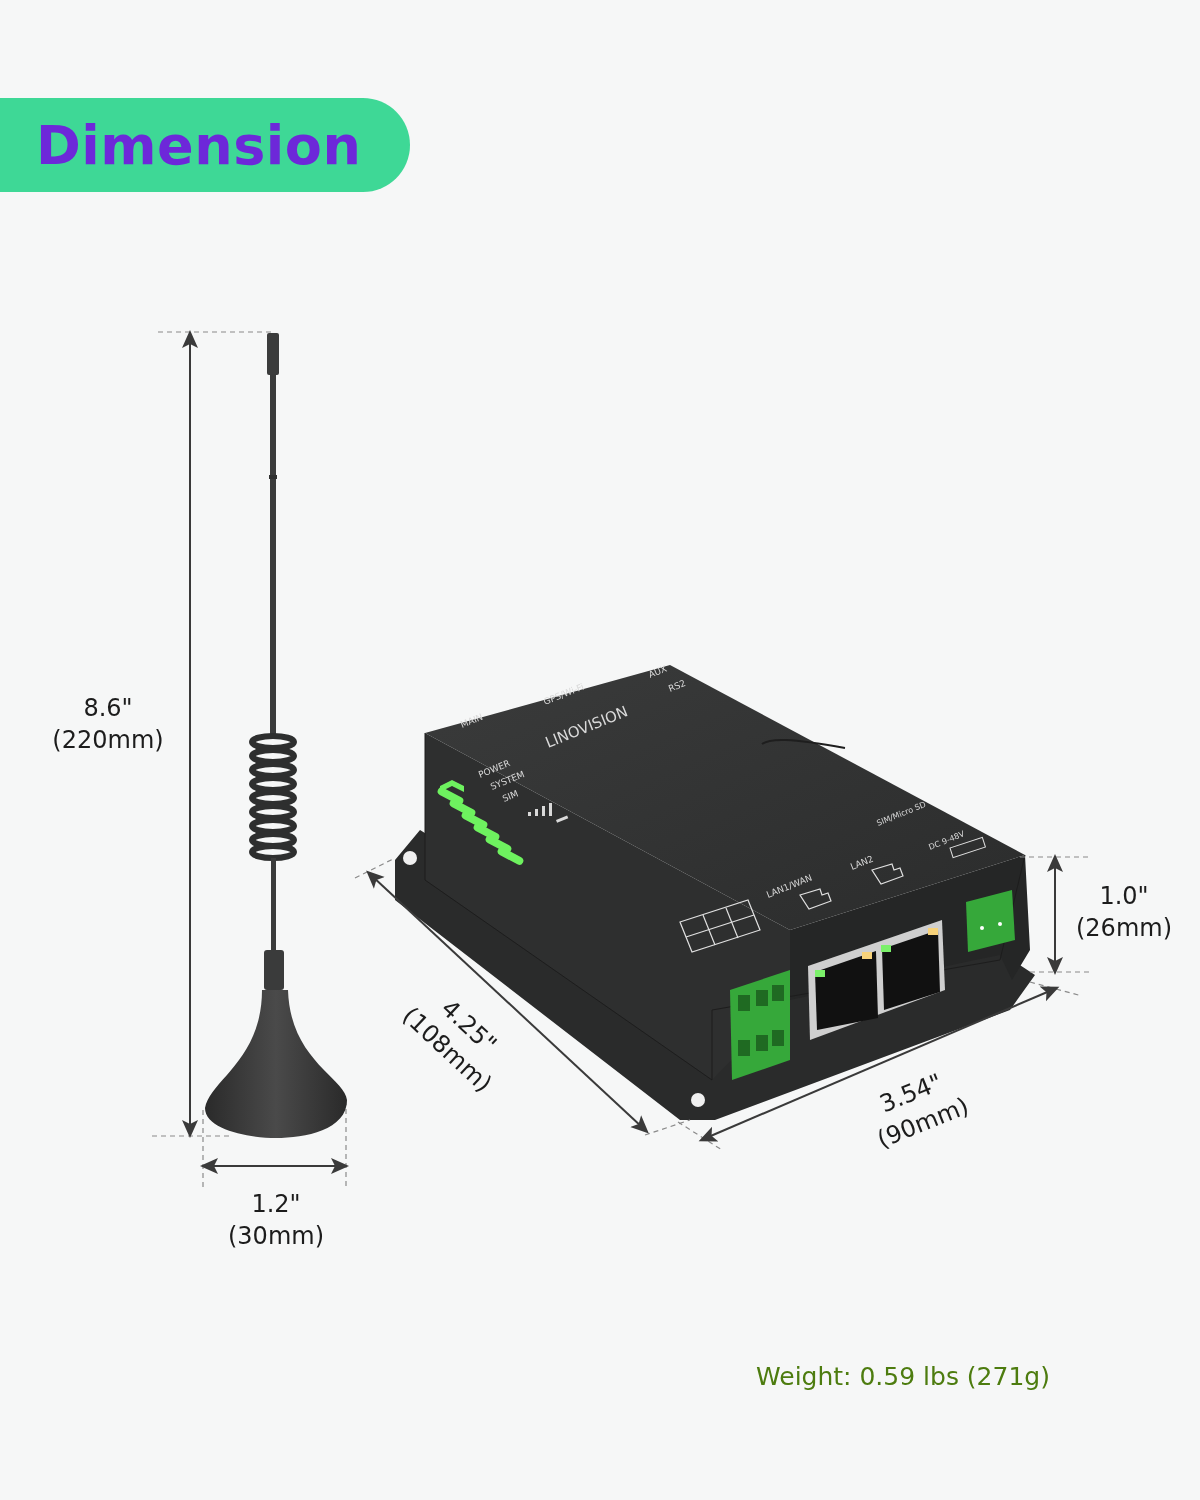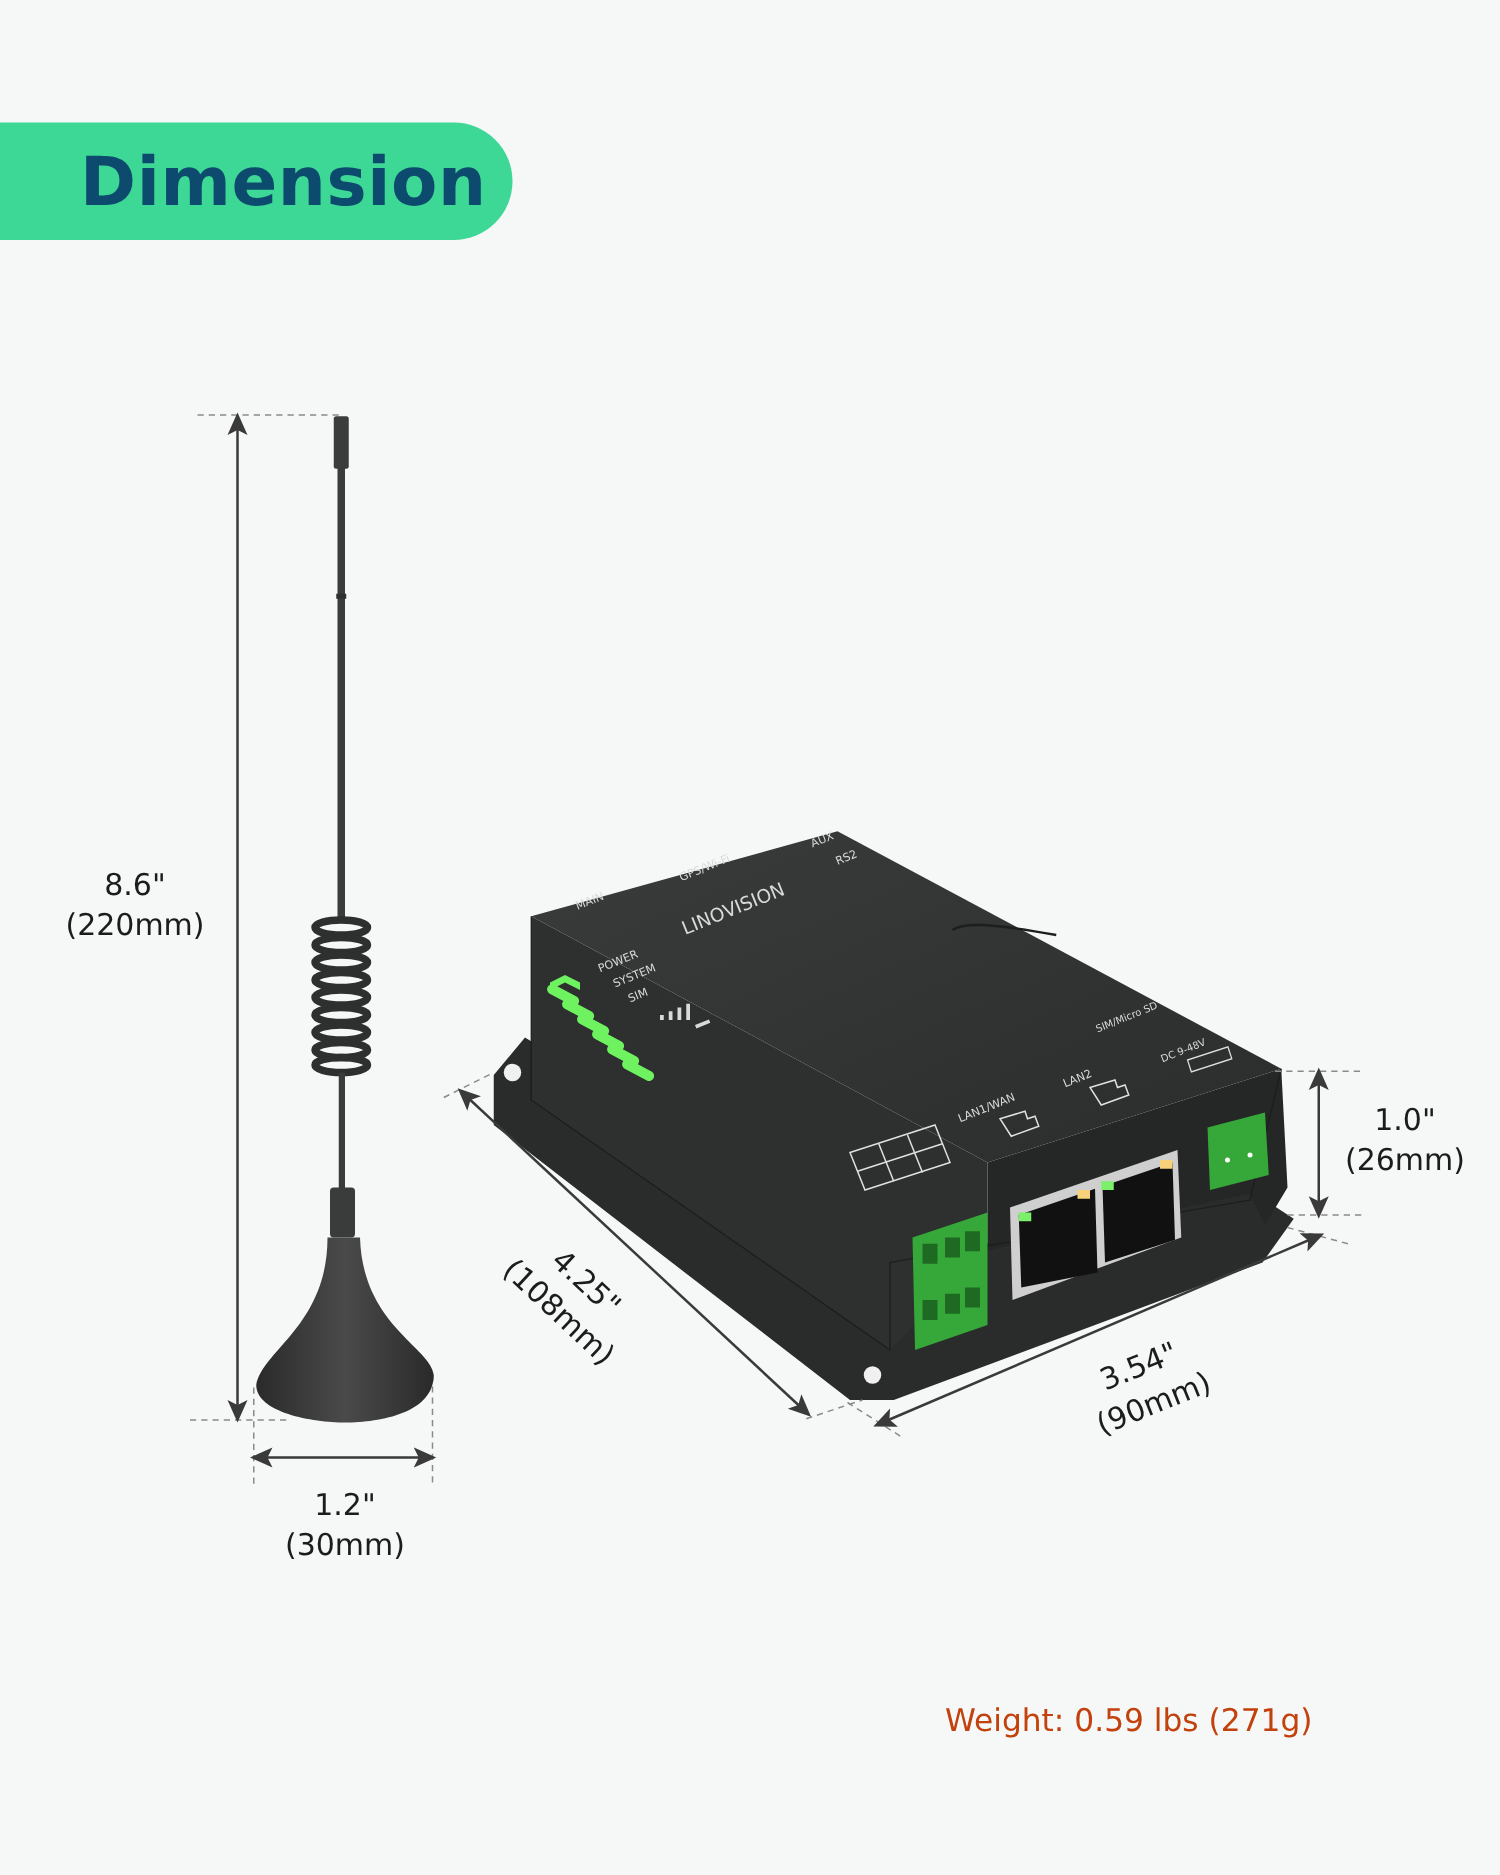--- a/index.html
+++ b/index.html
@@ -4,31 +4,31 @@
 <style>
   * { box-sizing: border-box; margin: 0; padding: 0; }
   html, body { width: 1200px; height: 1500px; background: #f6f7f7; overflow: hidden; }
   body { position: relative; font-family: "DejaVu Sans", "Liberation Sans", sans-serif; color: #1a1a1a; }
   .banner {
     position: absolute; left: 0; top: 98px; width: 410px; height: 94px;
     background: #3ed896; border-radius: 0 47px 47px 0;
     display: flex; align-items: center;
   }
   .banner-title {
-    color: #0c4a6e; font-family: "DejaVu Sans", sans-serif; font-weight: bold;
-    font-size: 54px; letter-spacing: 0.5px; padding-left: 64px;
+    color: #6d28d9; font-family: "DejaVu Sans", sans-serif; font-weight: bold;
+    font-size: 54px; letter-spacing: 0.5px; padding-left: 36px;
   }
   .dim-label {
     position: absolute; text-align: center; font-family: "DejaVu Sans", sans-serif;
     font-size: 24px; line-height: 32px; color: #1c1c1c;
   }
   .dim-label span { display: block; white-space: nowrap; }
   .weight {
     position: absolute; left: 756px; top: 1362px; font-size: 25px;
-    font-family: "DejaVu Sans", sans-serif; color: #c2410c; white-space: nowrap;
+    font-family: "DejaVu Sans", sans-serif; color: #4d7c0f; white-space: nowrap;
   }
   svg.scene { position: absolute; left: 0; top: 0; }
   .device-text { font-family: "DejaVu Sans", sans-serif; fill: #d9d9d9; }
 </style>
 </head>
 <body>
 
 <div class="banner">
   <span class="banner-title">Dimension</span>
 </div>

